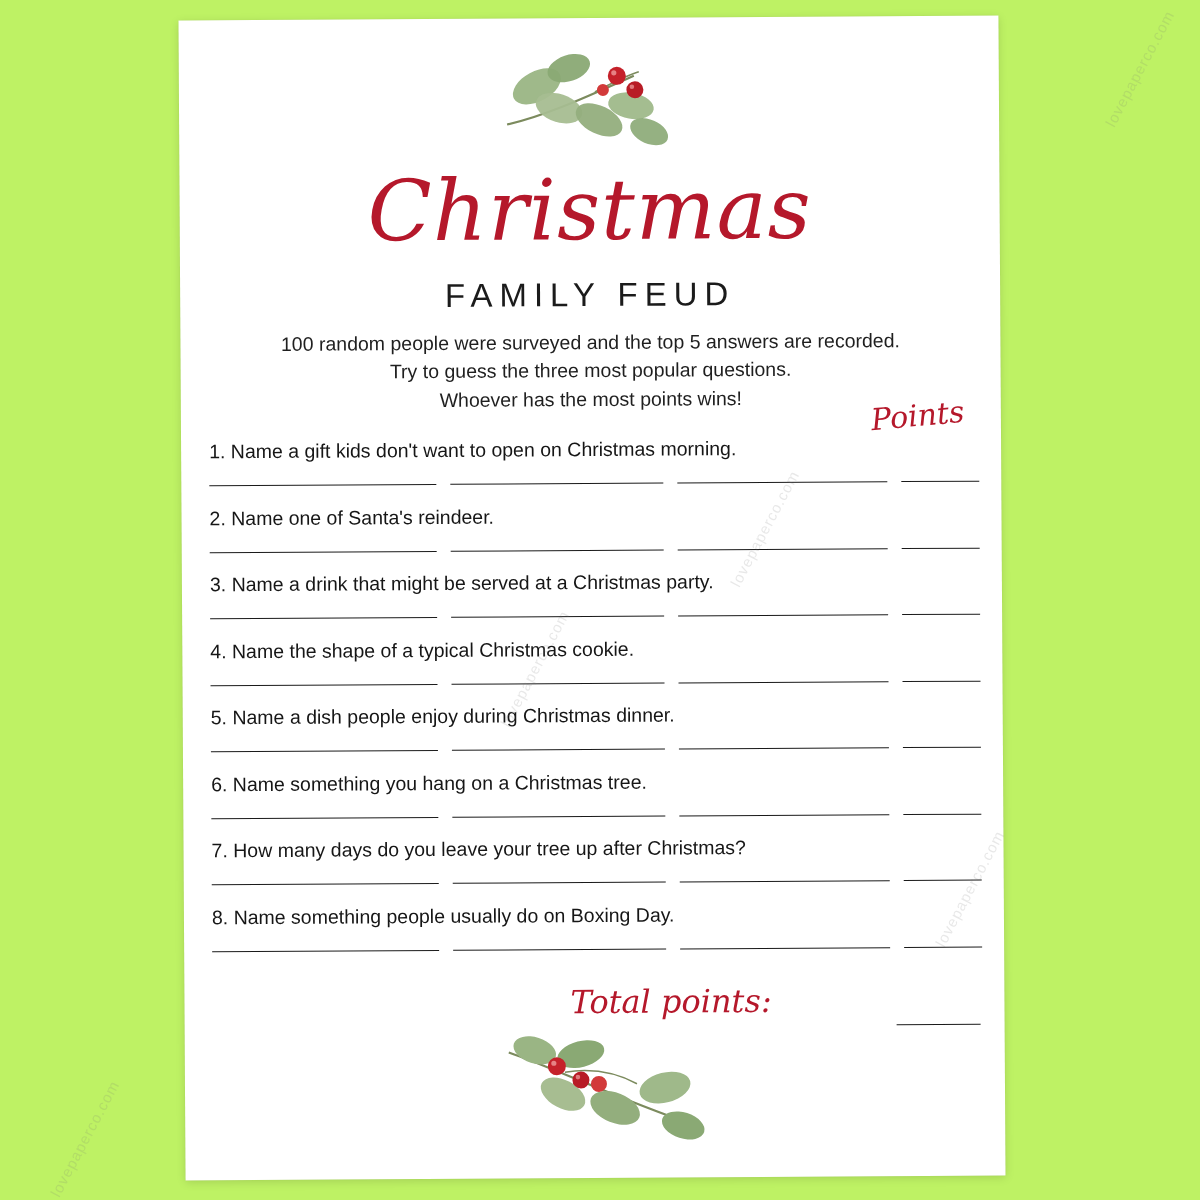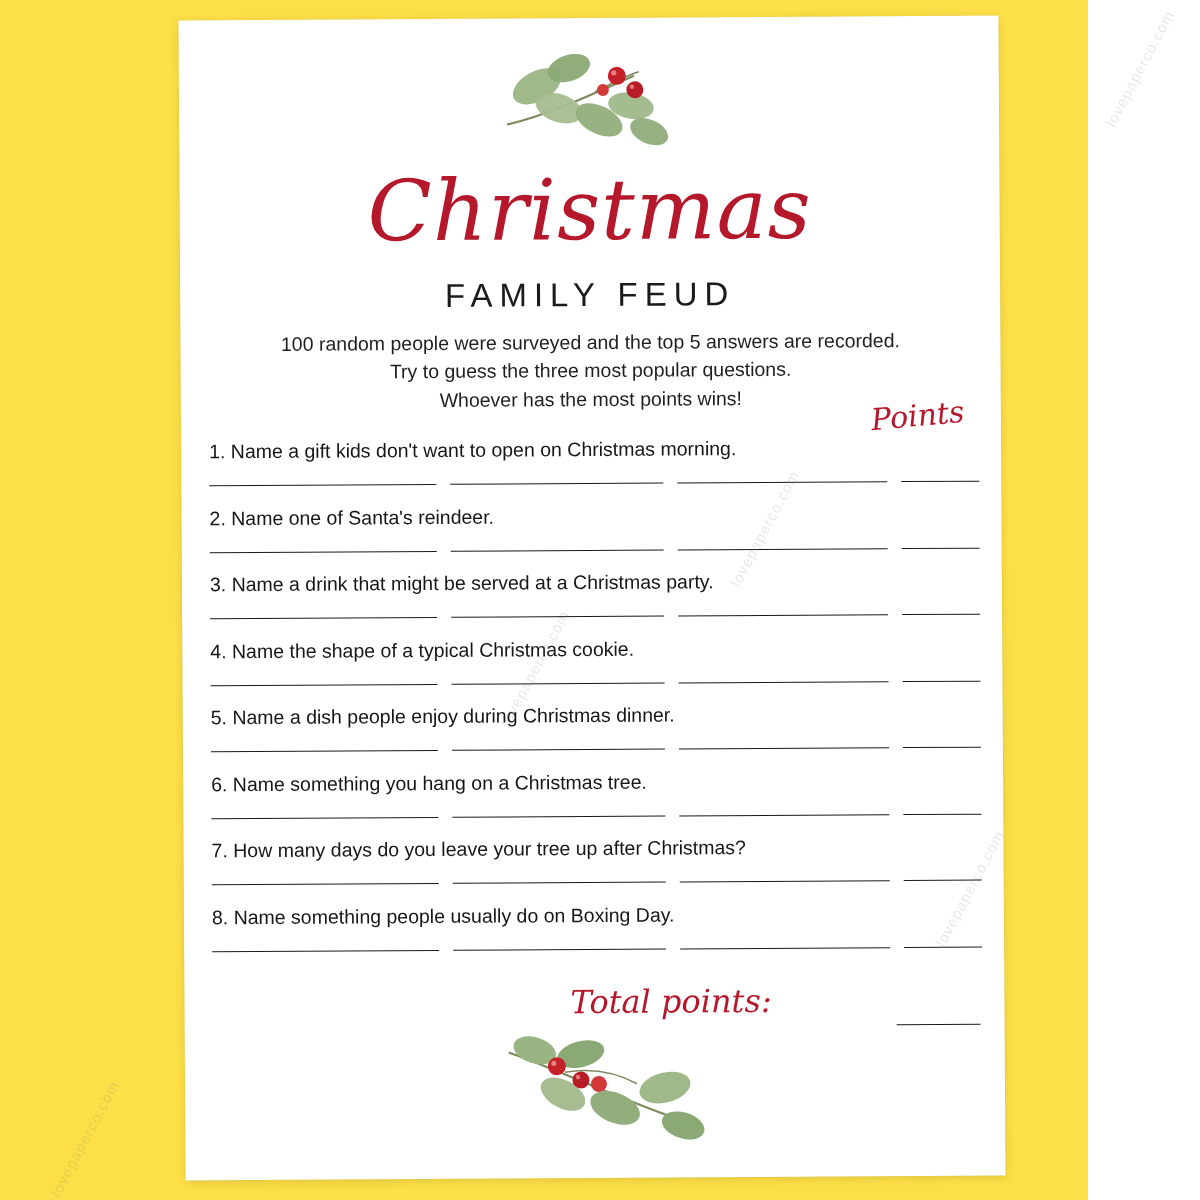--- a/index.html
+++ b/index.html
@@ -8,23 +8,23 @@
   }
   body {
     width: 1200px;
     height: 1200px;
     background: #ffffff;
     font-family: "Liberation Sans", sans-serif;
     overflow: hidden;
   }
   #stage {
     position: relative;
-    width: 1088px;
+    width: 1200px;
     height: 1200px;
-    background: #fde047;
+    background: #bef264;
   }
   
   .sheet {
     position: absolute;
     left: 182px;
     top: 18px;
     width: 820px;
     height: 1160px;
     background: #ffffff;
     box-shadow: 0 2px 10px rgba(0,0,0,0.13), 0 0 1px rgba(0,0,0,0.10);

